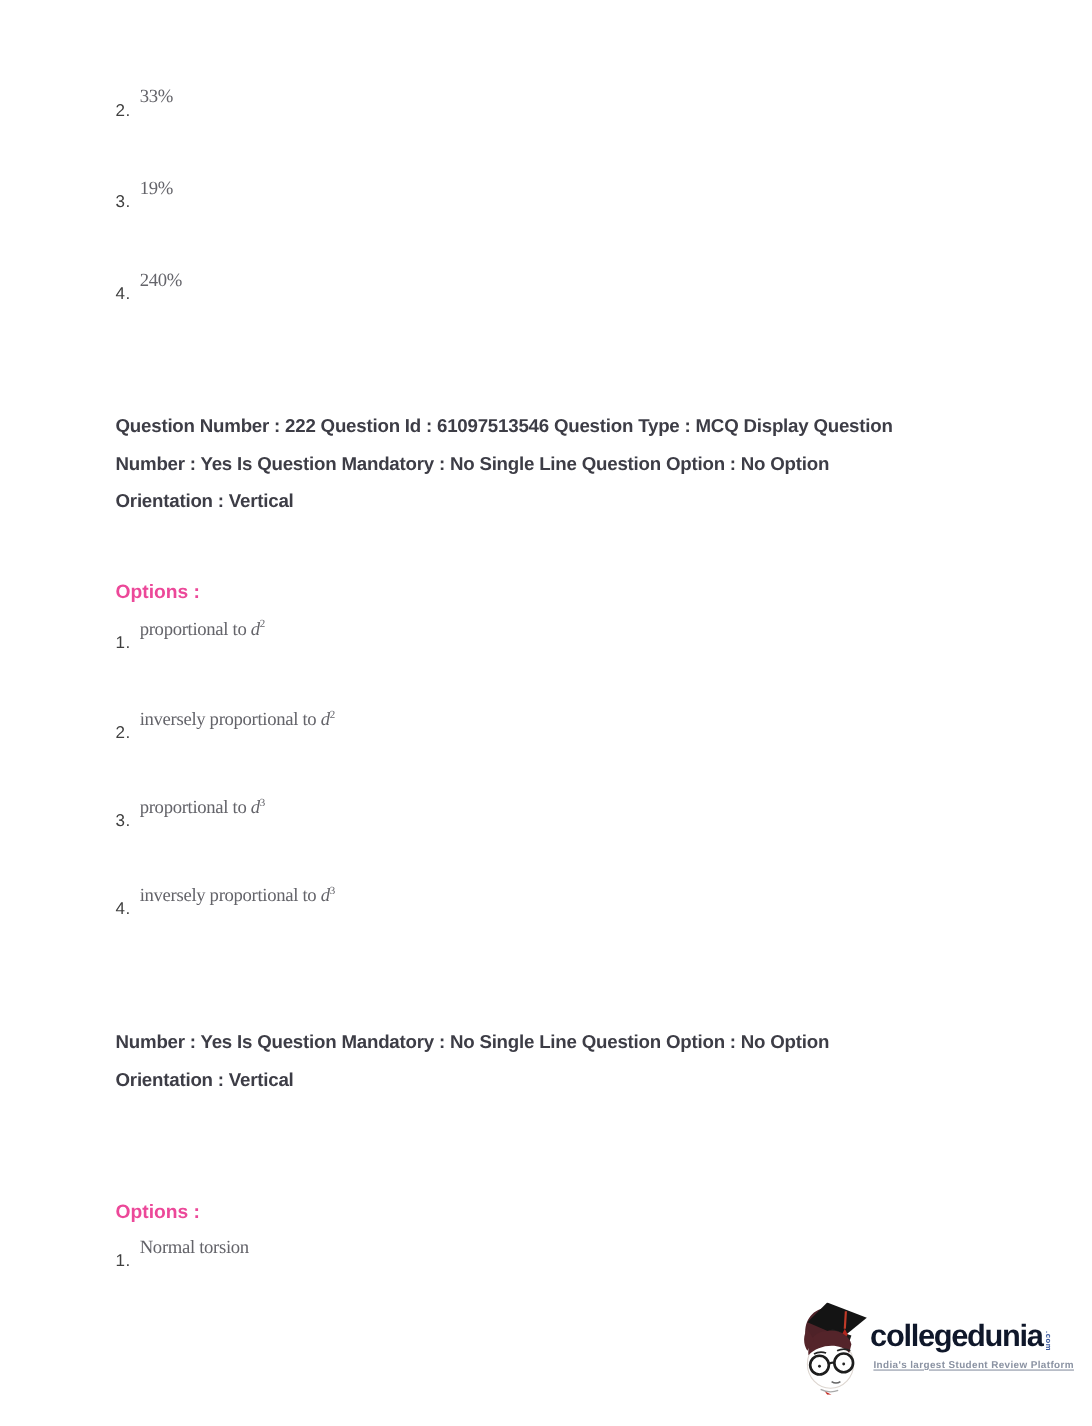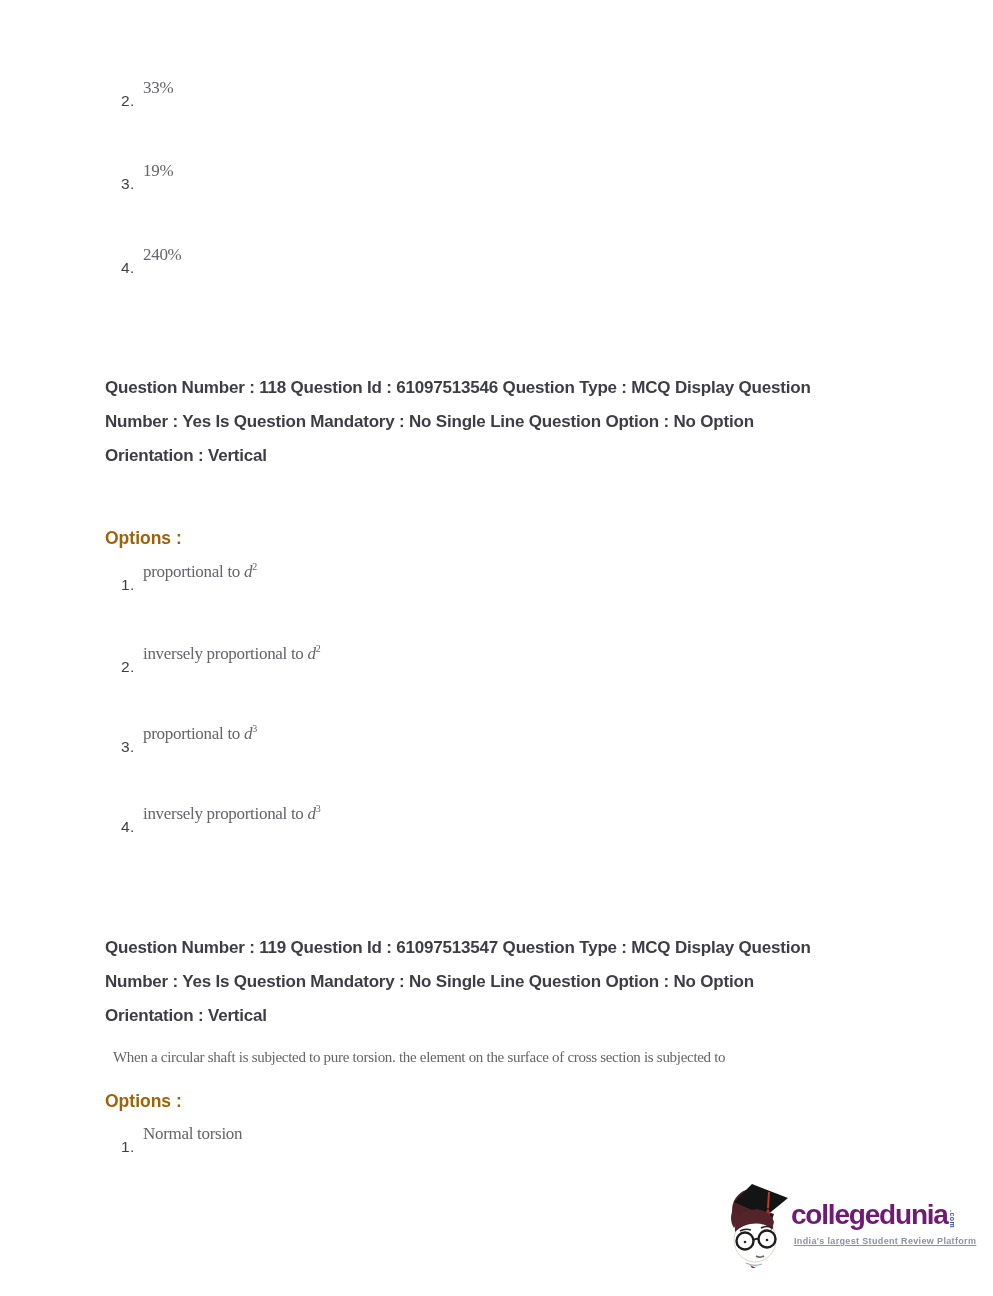--- a/index.html
+++ b/index.html
@@ -18,24 +18,24 @@
     white-space:pre-wrap;
   }
   .q-body { position:absolute; left:113px; font-size:15px; width:760px; }
   .q-body i { font-style:italic; }
   .q-body sup, .opt-label sup { font-size:10px; vertical-align:super; line-height:0; }
 
   
   .q-header { position:absolute; left:105px; color:#3d3d46; font-weight:bold; font-size:17px; letter-spacing:-0.2px; }
   .q-header .hline { line-height:34px; white-space:nowrap; }
 
-  .options-label { position:absolute; left:105px; color:#a16207; font-weight:bold; font-size:17.5px; }
+  .options-label { position:absolute; left:105px; color:#ec4899; font-weight:bold; font-size:17.5px; }
 
   
-  .opt { position:absolute; left:121px; height:38px; }
+  .opt { position:absolute; left:105px; height:38px; }
   .opt-label { position:absolute; left:22px; top:0; font-size:17px; white-space:nowrap; }
   .opt-label i { font-style:italic; }
   .opt-num { position:absolute; left:0; top:14px; font-family:"Liberation Sans", sans-serif; font-size:15.5px; color:#3f3f3f; letter-spacing:0.5px; }
 
   
   .logo { position:absolute; left:728px; top:1184px; width:245px; height:88px; }
   .mascot { position:absolute; left:0; top:0; }
   .brand-row { position:absolute; left:63px; top:17px; display:flex; align-items:flex-start; }
   .brand { font-weight:bold; font-size:28px; letter-spacing:-1.2px; line-height:1; }
   .brand-suffix { writing-mode:vertical-rl; font-size:7px; font-weight:bold; margin-top:9px; margin-left:1px; letter-spacing:0.5px; }
@@ -53,21 +53,21 @@
   <div class="opt scan" style="top:161px">
     <span class="opt-label scan">19%</span>
     <span class="opt-num">3.</span>
   </div>
   <div class="opt scan" style="top:245px">
     <span class="opt-label scan">240%</span>
     <span class="opt-num">4.</span>
   </div>
 
   <div class="q-header" style="top:371px">
-    <div class="hline">Question Number : 118 Question Id : 61097513546 Question Type : MCQ Display Question</div>
+    <div class="hline">Question Number : 222 Question Id : 61097513546 Question Type : MCQ Display Question</div>
     <div class="hline">Number : Yes Is Question Mandatory : No Single Line Question Option : No Option</div>
     <div class="hline">Orientation : Vertical</div>
   </div>
 
 
   <div class="options-label" style="top:528px">Options :</div>
 
   <div class="opt" style="top:562px">
     <span class="opt-label scan"><span>proportional to </span><i>d</i><sup>2</sup></span>
     <span class="opt-num">1.</span>
@@ -79,26 +79,24 @@
   <div class="opt" style="top:724px">
     <span class="opt-label scan"><span>proportional to </span><i>d</i><sup>3</sup></span>
     <span class="opt-num">3.</span>
   </div>
   <div class="opt" style="top:804px">
     <span class="opt-label scan"><span>inversely proportional to </span><i>d</i><sup>3</sup></span>
     <span class="opt-num">4.</span>
   </div>
 
   <div class="q-header" style="top:931px">
-    <div class="hline">Question Number : 119 Question Id : 61097513547 Question Type : MCQ Display Question</div>
     <div class="hline">Number : Yes Is Question Mandatory : No Single Line Question Option : No Option</div>
     <div class="hline">Orientation : Vertical</div>
   </div>
 
-  <div class="q-body scan" style="top:1049px"><span>When a circular shaft is subjected to pure torsion. the element on the surface of cross section is subjected to</span></div>
 
   <div class="options-label" style="top:1091px">Options :</div>
 
   <div class="opt" style="top:1124px">
     <span class="opt-label scan">Normal torsion</span>
     <span class="opt-num">1.</span>
   </div>
 
   <div class="logo">
     <svg class="mascot" viewBox="0 0 62 84" width="62" height="84" xmlns="http://www.w3.org/2000/svg">
@@ -115,19 +113,19 @@
       <circle cx="17" cy="57" r="8.5" fill="#ffffff" stroke="#1d1d1d" stroke-width="2.4"></circle>
       <circle cx="39" cy="55" r="8.5" fill="#ffffff" stroke="#1d1d1d" stroke-width="2.4"></circle>
       <path d="M25.5,56 Q28,54 30.5,55" stroke="#1d1d1d" stroke-width="2" fill="none"></path>
       <circle cx="17" cy="58" r="1.3" fill="#222222"></circle>
       <circle cx="39" cy="56" r="1.3" fill="#222222"></circle>
       <path d="M28,72 Q32,74.5 36,72" stroke="#666666" stroke-width="1.5" fill="none"></path>
       <path d="M18,79 Q26,83 34,80" stroke="#aaaaaa" stroke-width="1.2" fill="none"></path>
       <path d="M22,81 L28,84 L24,84 Z" fill="#c0231b"></path>
     </svg>
     <div class="brand-row">
-      <span class="brand" style="color: #701a75;">collegedunia</span>
+      <span class="brand" style="color: #0f172a;">collegedunia</span>
       <span class="brand-suffix" style="color: rgb(53, 84, 154);">.com</span>
     </div>
     <div class="tagline" style="color: rgb(138, 146, 162); text-decoration: underline;">India's largest Student Review Platform</div>
   </div>
 
 </div>
 
 </body></html>

